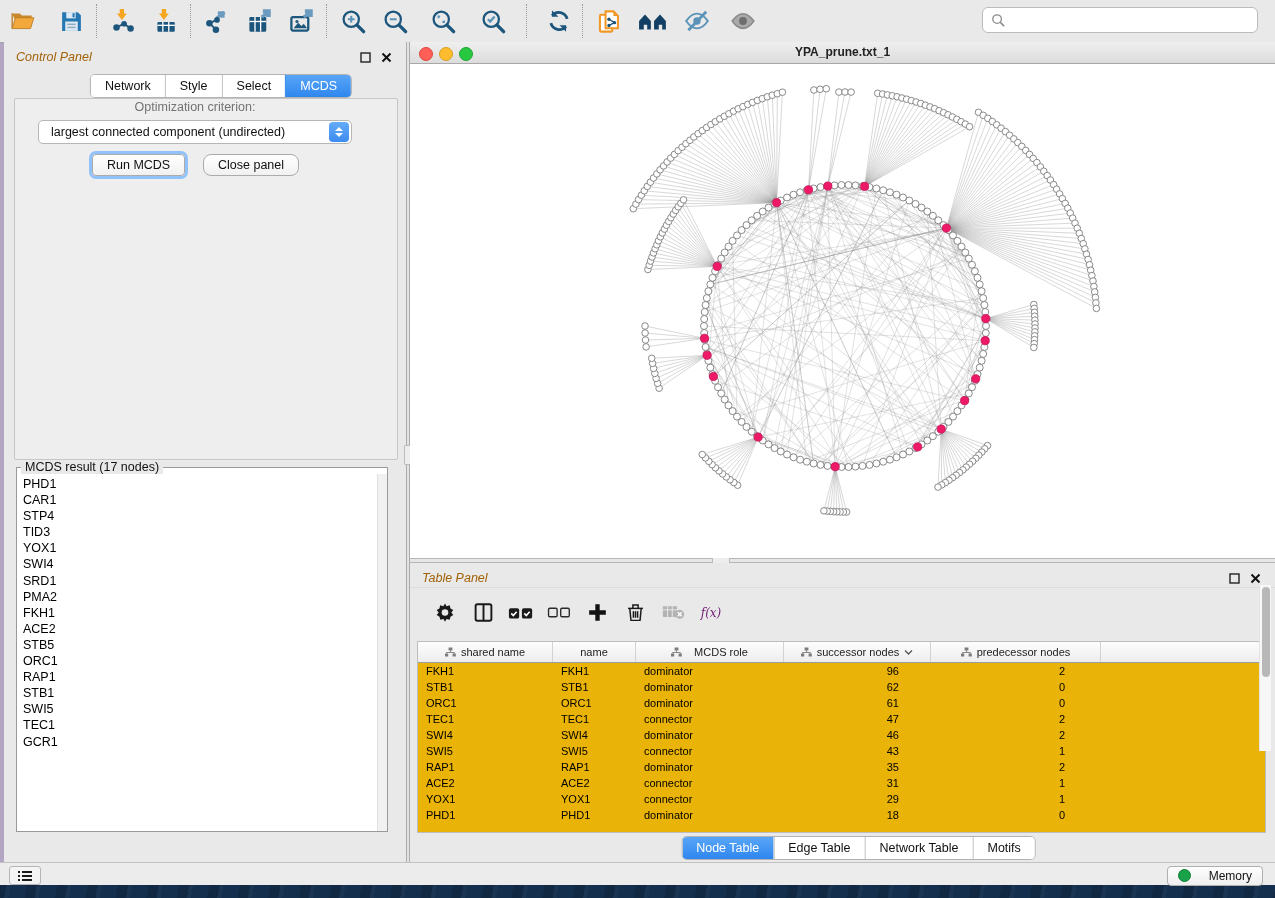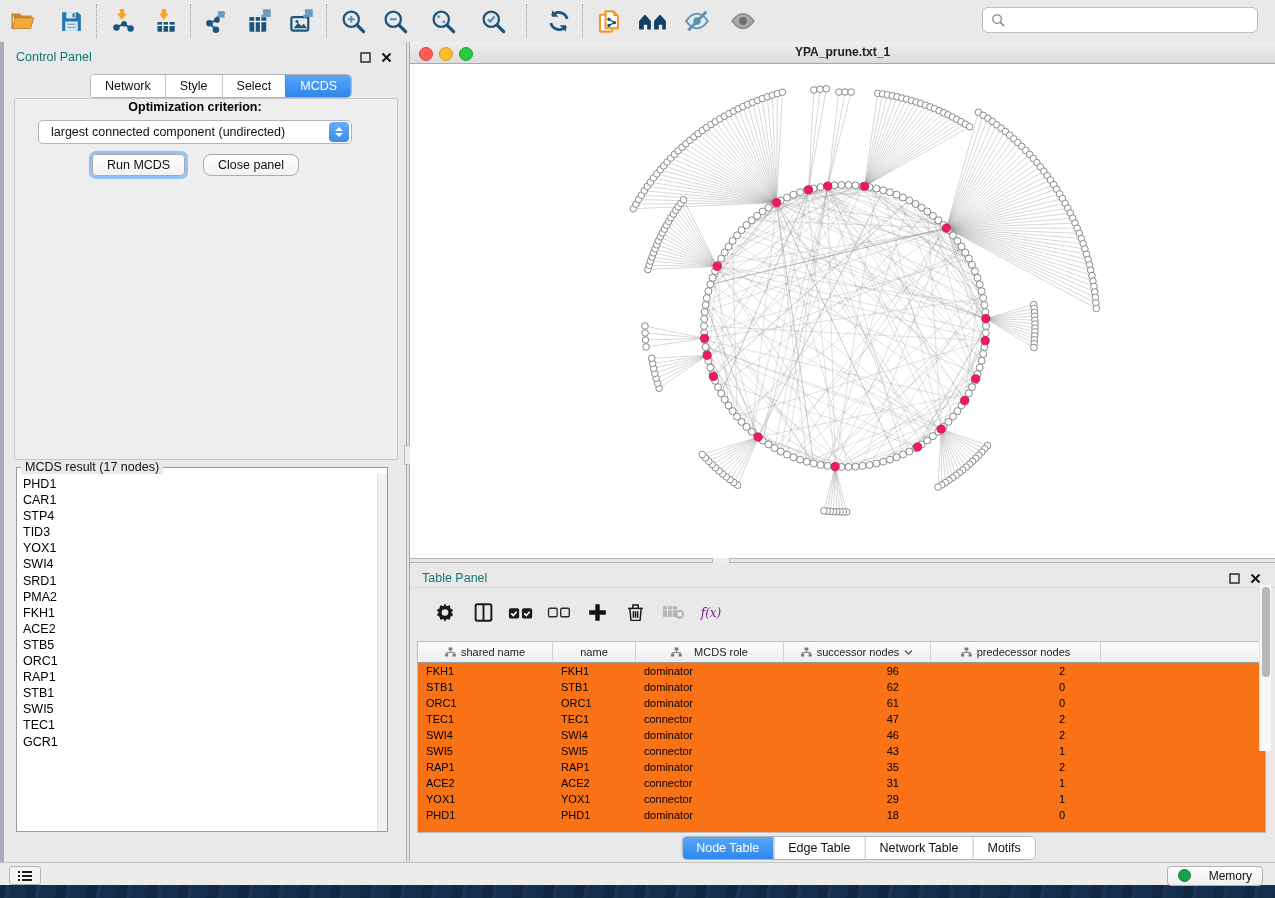--- a/index.html
+++ b/index.html
@@ -16,30 +16,30 @@
   
   #toolbar{left:0;top:0;width:1275px;height:42px;background:#e9e9e9;border-bottom:1px solid #a6a6a6;
     display:flex;align-items:center;}
   .tbtn{width:34px;height:34px;display:flex;align-items:center;justify-content:center;flex:0 0 auto;}
   .tsep{width:1px;height:34px;border-left:1px dotted #9a9a9a;margin:0 8px;flex:0 0 auto;}
   #searchbox{position:absolute;right:17px;top:7px;width:276px;height:26px;background:#fff;border:1px solid #bcbcbc;
     border-radius:6px;display:flex;align-items:center;padding:0 8px;box-sizing:border-box;}
   #searchbox input{border:none;outline:none;flex:1;font-size:12px;font-family:inherit;background:transparent;}
   
   #control-panel{left:4px;top:42px;width:402px;height:820px;background:#e9e9e9;}
-  .panel-head{height:26px;display:flex;align-items:center;padding:2px 12px 0 12px;font-size:12.5px;color:#0f766e;}
+  .panel-head{height:26px;display:flex;align-items:center;padding:2px 12px 0 12px;font-size:12.5px;color:#a16207;font-style:italic;}
   .panel-head .sp{flex:1;}
   .winbtn{width:16px;height:16px;display:flex;align-items:center;justify-content:center;margin-left:5px;}
   .segbar{display:flex;height:22px;border:1px solid #b2b2b2;border-radius:5px;overflow:hidden;background:#fff;margin-left:16px;}
   .seg{padding:0 14px;display:flex;align-items:center;font-size:12.5px;color:#111;border-left:1px solid #c3c3c3;background:#fff;cursor:default;}
   .seg:first-child{border-left:none;}
   .seg-active{background:linear-gradient(180deg,#59a6f7 0%,#2e86ee 100%);color:#fff;border-left-color:#2e86ee;}
   #cp-tabs{position:absolute;left:50%;top:32px;transform:translateX(-50%);}
   #cp-inner{left:10px;top:56px;width:382px;height:360px;background:#eeeeee;border:1px solid #c6c6c6;border-radius:2px;}
-  #opt-label{left:0;top:58px;width:382px;text-align:center;font-size:12.5px;color:#000000;font-weight:bold;}
+  #opt-label{left:0;top:58px;width:382px;text-align:center;font-size:12.5px;color:#737373;}
   #opt-select{left:34px;top:78px;width:314px;height:24px;background:#fff;border:1px solid #b6b6b6;border-radius:5px;
     display:flex;align-items:center;box-sizing:border-box;}
   #opt-select .val{flex:1;font-size:12.5px;padding-left:12px;color:#111;white-space:nowrap;}
   #opt-select .step{width:20px;height:20px;margin-right:2px;border-radius:4px;
     background:linear-gradient(180deg,#66abf8 0%,#3c8bf0 100%);display:flex;flex-direction:column;align-items:center;justify-content:center;gap:2px;}
   .mini-tri{width:0;height:0;border-left:4px solid transparent;border-right:4px solid transparent;}
   .tri-up{border-bottom:4px solid #fff;}
   .tri-dn{border-top:4px solid #fff;}
   .macbtn{height:22px;background:linear-gradient(180deg,#ffffff 0%,#f1f1f1 100%);border:1px solid #ababab;border-radius:4px;
     font-size:12.5px;color:#111;display:flex;align-items:center;justify-content:center;padding:0 14px;box-sizing:border-box;}
@@ -58,21 +58,21 @@
   
   #net-titlebar{left:410px;top:42px;width:865px;height:22px;
     background:linear-gradient(180deg,#efefef 0%,#dcdcdc 100%);border-bottom:1px solid #a8a8a8;box-sizing:border-box;}
   .traffic{position:absolute;top:5px;width:12px;height:12px;border-radius:50%;}
   #net-title{position:absolute;left:0;top:3px;width:100%;text-align:center;font-size:12px;font-weight:bold;color:#222;}
   #net-canvas{left:410px;top:64px;width:865px;height:494px;background:#ffffff;}
   
   #table-panel{left:410px;top:563px;width:865px;height:299px;background:#e9e9e9;}
   #tp-toolbar{position:absolute;left:0;top:24px;width:100%;height:50px;border-top:1px solid #dcdcdc;display:flex;align-items:center;padding-left:16px;box-sizing:border-box;}
   .ttbtn{width:38px;height:34px;display:flex;align-items:center;justify-content:center;flex:0 0 auto;}
-  #node-table{position:absolute;left:7px;top:78px;width:849px;height:192px;background:#f97316;border:1px solid #bdbdbd;box-sizing:border-box;overflow:hidden;}
+  #node-table{position:absolute;left:7px;top:78px;width:849px;height:192px;background:#eab308;border:1px solid #bdbdbd;box-sizing:border-box;overflow:hidden;}
   #tbl-header{display:flex;height:20px;background:linear-gradient(180deg,#fdfdfd 0%,#ededed 100%);border-bottom:1px solid #9c9c9c;}
   .th{display:flex;align-items:center;justify-content:center;gap:5px;font-size:11px;color:#222;border-right:1px solid #d2d2d2;box-sizing:border-box;flex:0 0 auto;}
   .tr{display:flex;height:16px;align-items:center;}
   .td{font-size:11px;color:#000;box-sizing:border-box;padding-left:8px;flex:0 0 auto;white-space:nowrap;}
   .td.num{text-align:right;padding-left:0;}
   #tbl-vscroll{position:absolute;right:4px;top:22px;width:11px;height:166px;background:#f7f7f7;border-left:1px solid #e3e3e3;}
   #tbl-vscroll .thumb{position:absolute;left:1.5px;top:2px;width:8px;height:90px;background:#b8b8b8;border-radius:4px;}
   #tp-tabs{position:absolute;left:50%;top:273px;transform:translateX(-50%);}
   
   #statusbar{left:0;top:862px;width:1275px;height:23px;background:#ececec;border-top:1px solid #c2c2c2;box-sizing:border-box;}

